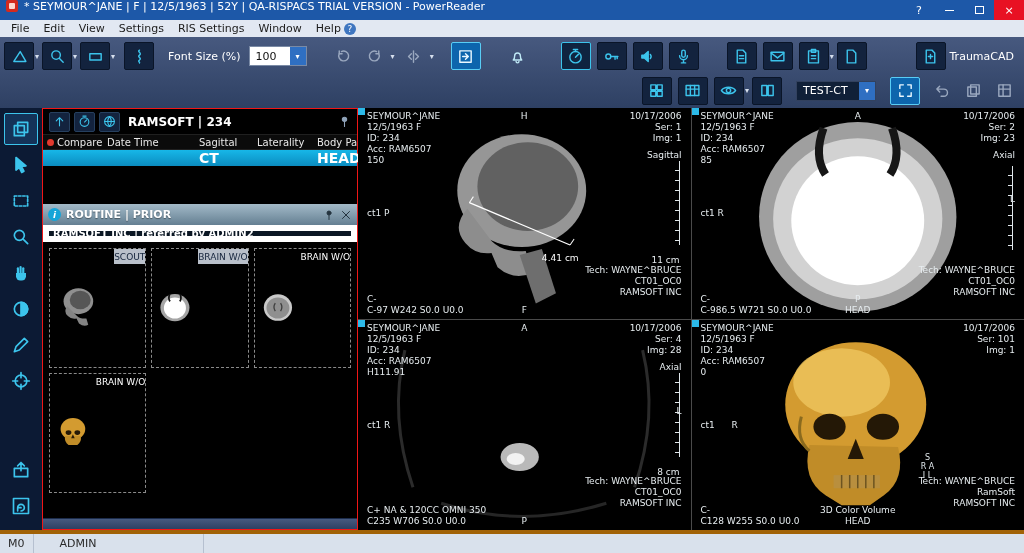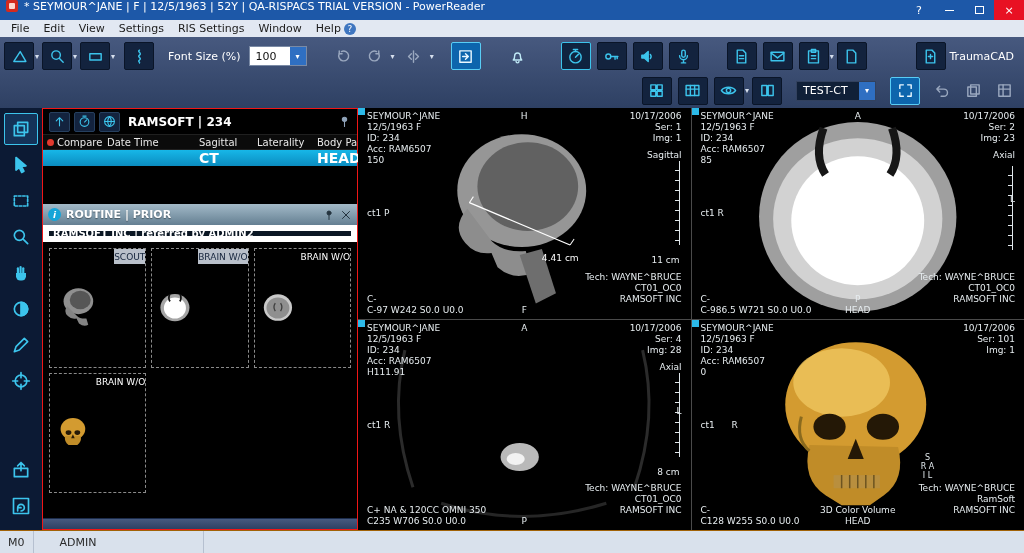--- a/index.html
+++ b/index.html
@@ -83,29 +83,29 @@
 .corner{position:absolute;top:0;left:0;width:7px;height:7px;background:#2cb9e8}
 .ol{position:absolute;color:#e6ecef;font-size:9px;line-height:11px;white-space:nowrap}
 .tl{top:3px;left:9px}
 .tc{top:3px;left:50%;transform:translateX(-50%)}
 .tr{top:3px;right:9px;text-align:right}
 .ml{top:50%;left:9px;transform:translateY(-50%)}
 .ml2{top:50%;left:40px;transform:translateY(-50%)}
 .mr{top:41%;right:9px}
 .bl{bottom:3px;left:9px}
 .bc{bottom:3px;left:50%;transform:translateX(-50%);text-align:center}
-.br{bottom:14px;right:9px;text-align:right}
+.br{bottom:21px;right:9px;text-align:right}
 .plane{margin-top:6px}
 .ruler{position:absolute;right:11px;top:50%;transform:translateY(-50%);display:flex;flex-direction:column;align-items:flex-end;color:#e6ecef;font-size:9px}
 .ruler i{display:block;width:5px;height:84px;border-right:1px solid #dfe6ea;background:repeating-linear-gradient(180deg,transparent 0 9px,#dfe6ea 9px 10px)}
 .ruler span{margin-top:10px}
 .compass{position:absolute;right:27%;bottom:50px;color:#dfe6ea;font-size:8px;line-height:9px;text-align:center}
 
 
-.statusbar{height:23px;background:#d9e1ec;border-top:1px solid #a16207;display:flex;align-items:stretch;font-size:11px;color:#2a2a2a;flex:0 0 auto}
+.statusbar{height:23px;background:#d9e1ec;border-top:4px solid #a16207;display:flex;align-items:stretch;font-size:11px;color:#2a2a2a;flex:0 0 auto}
 .sb-cell{display:flex;align-items:center;padding:0 8px;border-right:1px solid #b6c0d0}
 .sb-user{width:170px;padding-left:26px}
 </style>
 </head>
 <body>
 
 <div class="app">
 
   <div class="titlebar">
     <span class="app-ic"></span>

